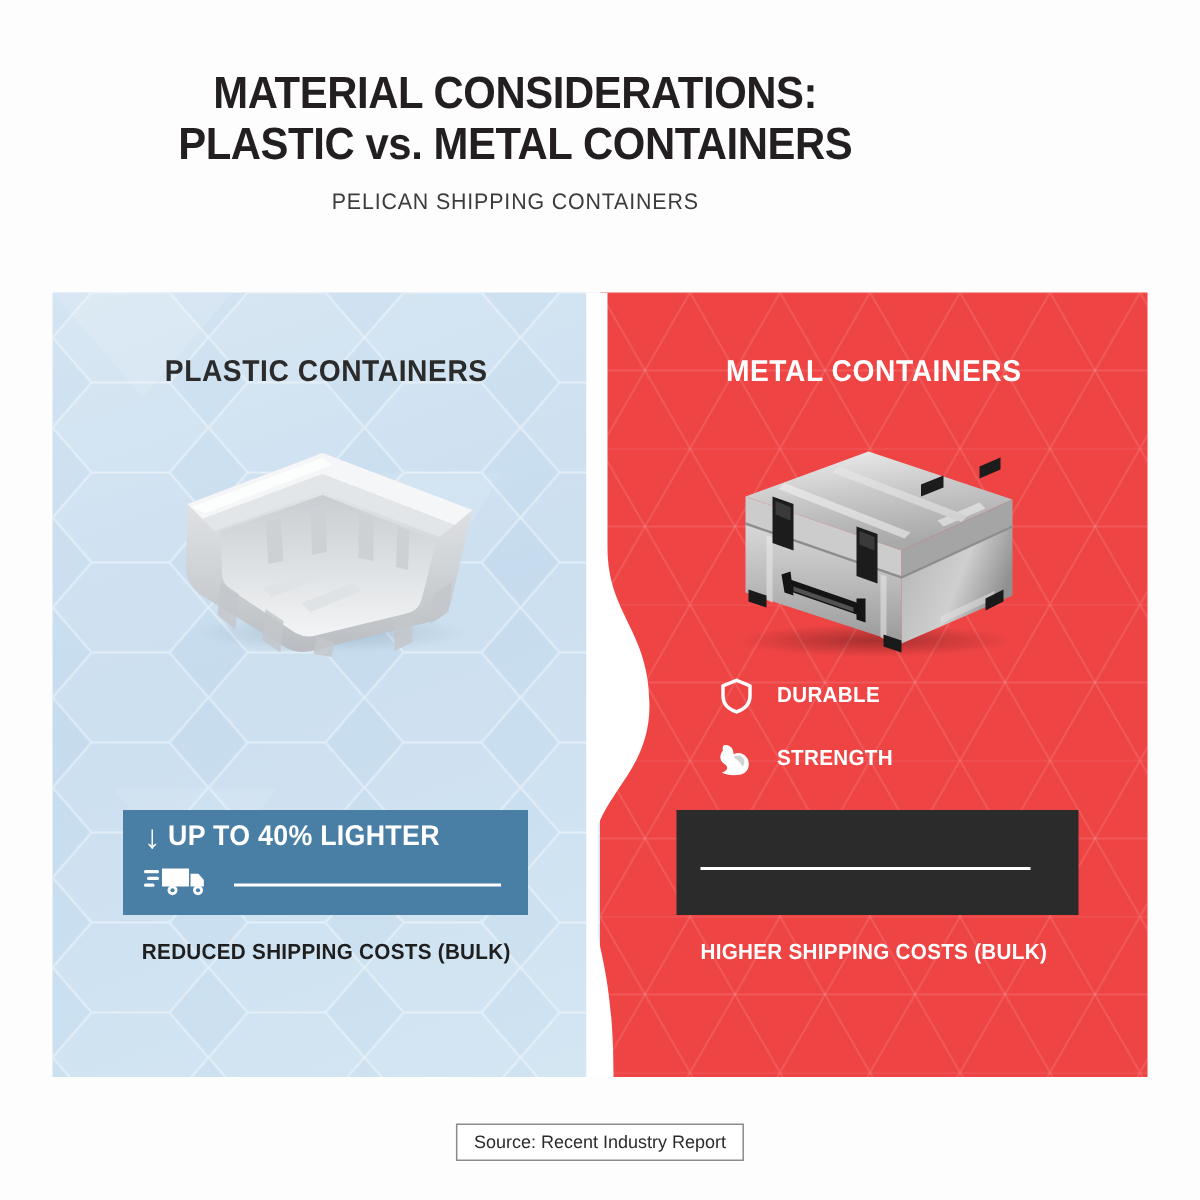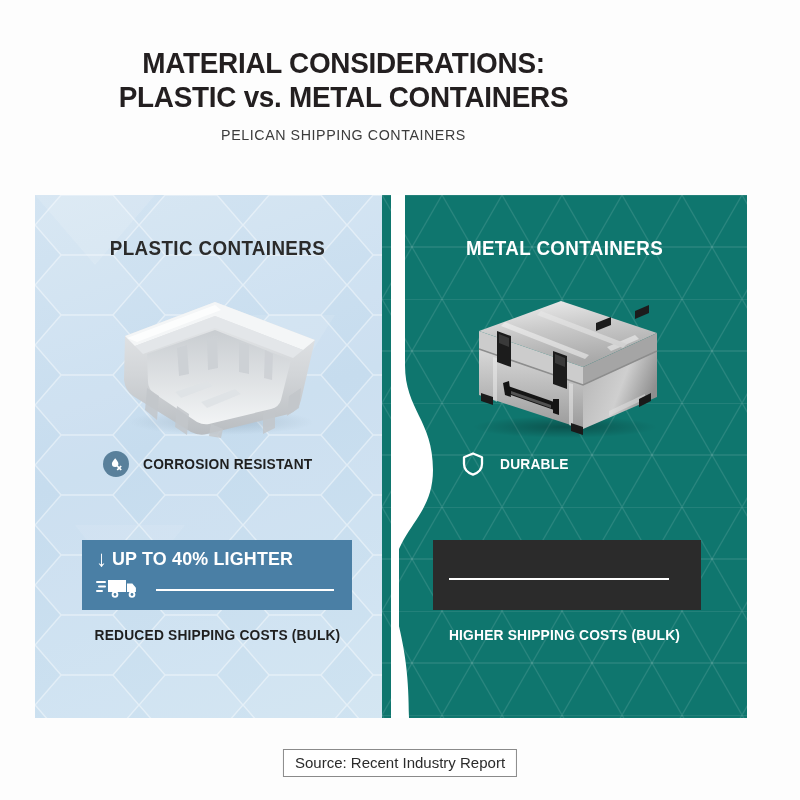--- a/index.html
+++ b/index.html
@@ -66,23 +66,23 @@
     height: 523px;
     overflow: hidden;
   }
   .panel-left {
     left: 0;
     width: 365px;
     background:
       linear-gradient(160deg, #d3e4f2 0%, #c6dcee 45%, #cfe3f1 100%);
   }
   .panel-right {
-    left: 347px;
+    left: 365px;
     width: 365px;
-    background: #0f766e;
+    background: #ef4444;
   }
 
   
   .hex-tex {
     position: absolute;
     inset: 0;
     opacity: 1;
   }
   
   .tri-tex {
@@ -245,21 +245,21 @@
 
   
   .source {
     position: absolute;
     left: 50%;
     top: 749px;
     transform: translateX(-50%);
     border: 1px solid #8a8a8a;
     background: #ffffff;
     padding: 4px 11px 5px 11px;
-    font-size: 15px;
+    font-size: 12px;
     color: #2b2b2b;
     white-space: nowrap;
   }
 </style>
 </head>
 <body>
 
 <div class="canvas">
 
   <div class="header">
@@ -332,29 +332,20 @@
               <path d="M108 136 L120 141 L118 150 L106 148 Z"></path>
               <path d="M160 126 L172 120 L172 140 L160 146 Z"></path>
               <path d="M186 108 L198 100 L196 120 L184 128 Z"></path>
             </g>
 
             <path d="M24 50 L112 17 L118 22 L34 54 Z" fill="#ffffff" opacity="0.75"></path>
           </svg>
         </div>
 
         <div class="features">
-          <div class="feature">
-            <span class="feat-icon circ">
-              <svg width="16" height="16" viewBox="0 0 16 16">
-                <path d="M7.2 2.3c1.7 2 3.2 3.9 3.2 5.5a3.25 3.25 0 0 1-6.5 0c0-1.6 1.6-3.5 3.3-5.5z" fill="#ffffff"></path>
-                <path d="M8.6 10.6l1.2-1.2 1.4 1.4 1.4-1.4 1.2 1.2-1.4 1.4 1.4 1.4-1.2 1.2-1.4-1.4-1.4 1.4-1.2-1.2 1.4-1.4z" fill="#ffffff"></path>
-              </svg>
-            </span>
-            <span class="feat-label">CORROSION RESISTANT</span>
-          </div>
         </div>
 
         <div class="callout callout-left">
           <div class="callout-col">
             <div class="callout-row-top">
               <span class="arrow-down">↓</span>
               <span class="callout-text">UP TO 40% LIGHTER</span>
             </div>
             <div class="callout-row-bot">
               <span>
@@ -478,20 +469,29 @@
 
         <div class="features">
           <div class="feature">
             <span class="feat-icon">
               <svg width="22" height="24" viewBox="0 0 22 24">
                 <path d="M11 1.5 L20 5.2 V12 c0 5.2-3.7 8.8-9 10.6C5.7 20.8 2 17.2 2 12 V5.2 Z" fill="none" stroke="#ffffff" stroke-width="2.3" stroke-linejoin="round"></path>
               </svg>
             </span>
             <span class="feat-label">DURABLE</span>
           </div>
+          <div class="feature">
+            <span class="feat-icon">
+              <svg width="24" height="22" viewBox="0 0 24 22">
+                <path d="M3.5 1.8c2.2-.6 4 .2 5.2 1.7 1.1 1.4 1.4 3 1.3 4.4 1.9-.9 4.1-1.2 6-.3 2.8 1.3 4.3 4 4.2 7-.1 2.8-1.6 5.2-4 6.3-2.2 1-5.3 1.1-8.6.7-2.3-.3-4.2-.9-5.4-1.6 1.6-.5 2.9-1.2 3.4-2.4.4-1-.1-2-.9-2.8C2.8 13.6 1.5 12.3 1.3 10.5 1 8.4 1.9 6.6 3 5.3c-.5-1-.4-2.3.5-3.5z" fill="#ffffff"></path>
+                <path d="M10.5 9.2c1.4-.6 3-.8 4.3-.2 1.6.8 2.5 2.3 2.5 4 0 1.2-.5 2.3-1.4 3-.8-2.1-2.4-3.9-4.3-5-.4-.2-.7-.5-1.1-.8z" fill="#6a6a6a" opacity="0.30"></path>
+              </svg>
+            </span>
+            <span class="feat-label">STRENGTH</span>
+          </div>
         </div>
 
         <div class="callout callout-right">
           <div class="callout-col">
             <div class="callout-row-bot">
               <span class="rule"></span>
             </div>
           </div>
         </div>
 

